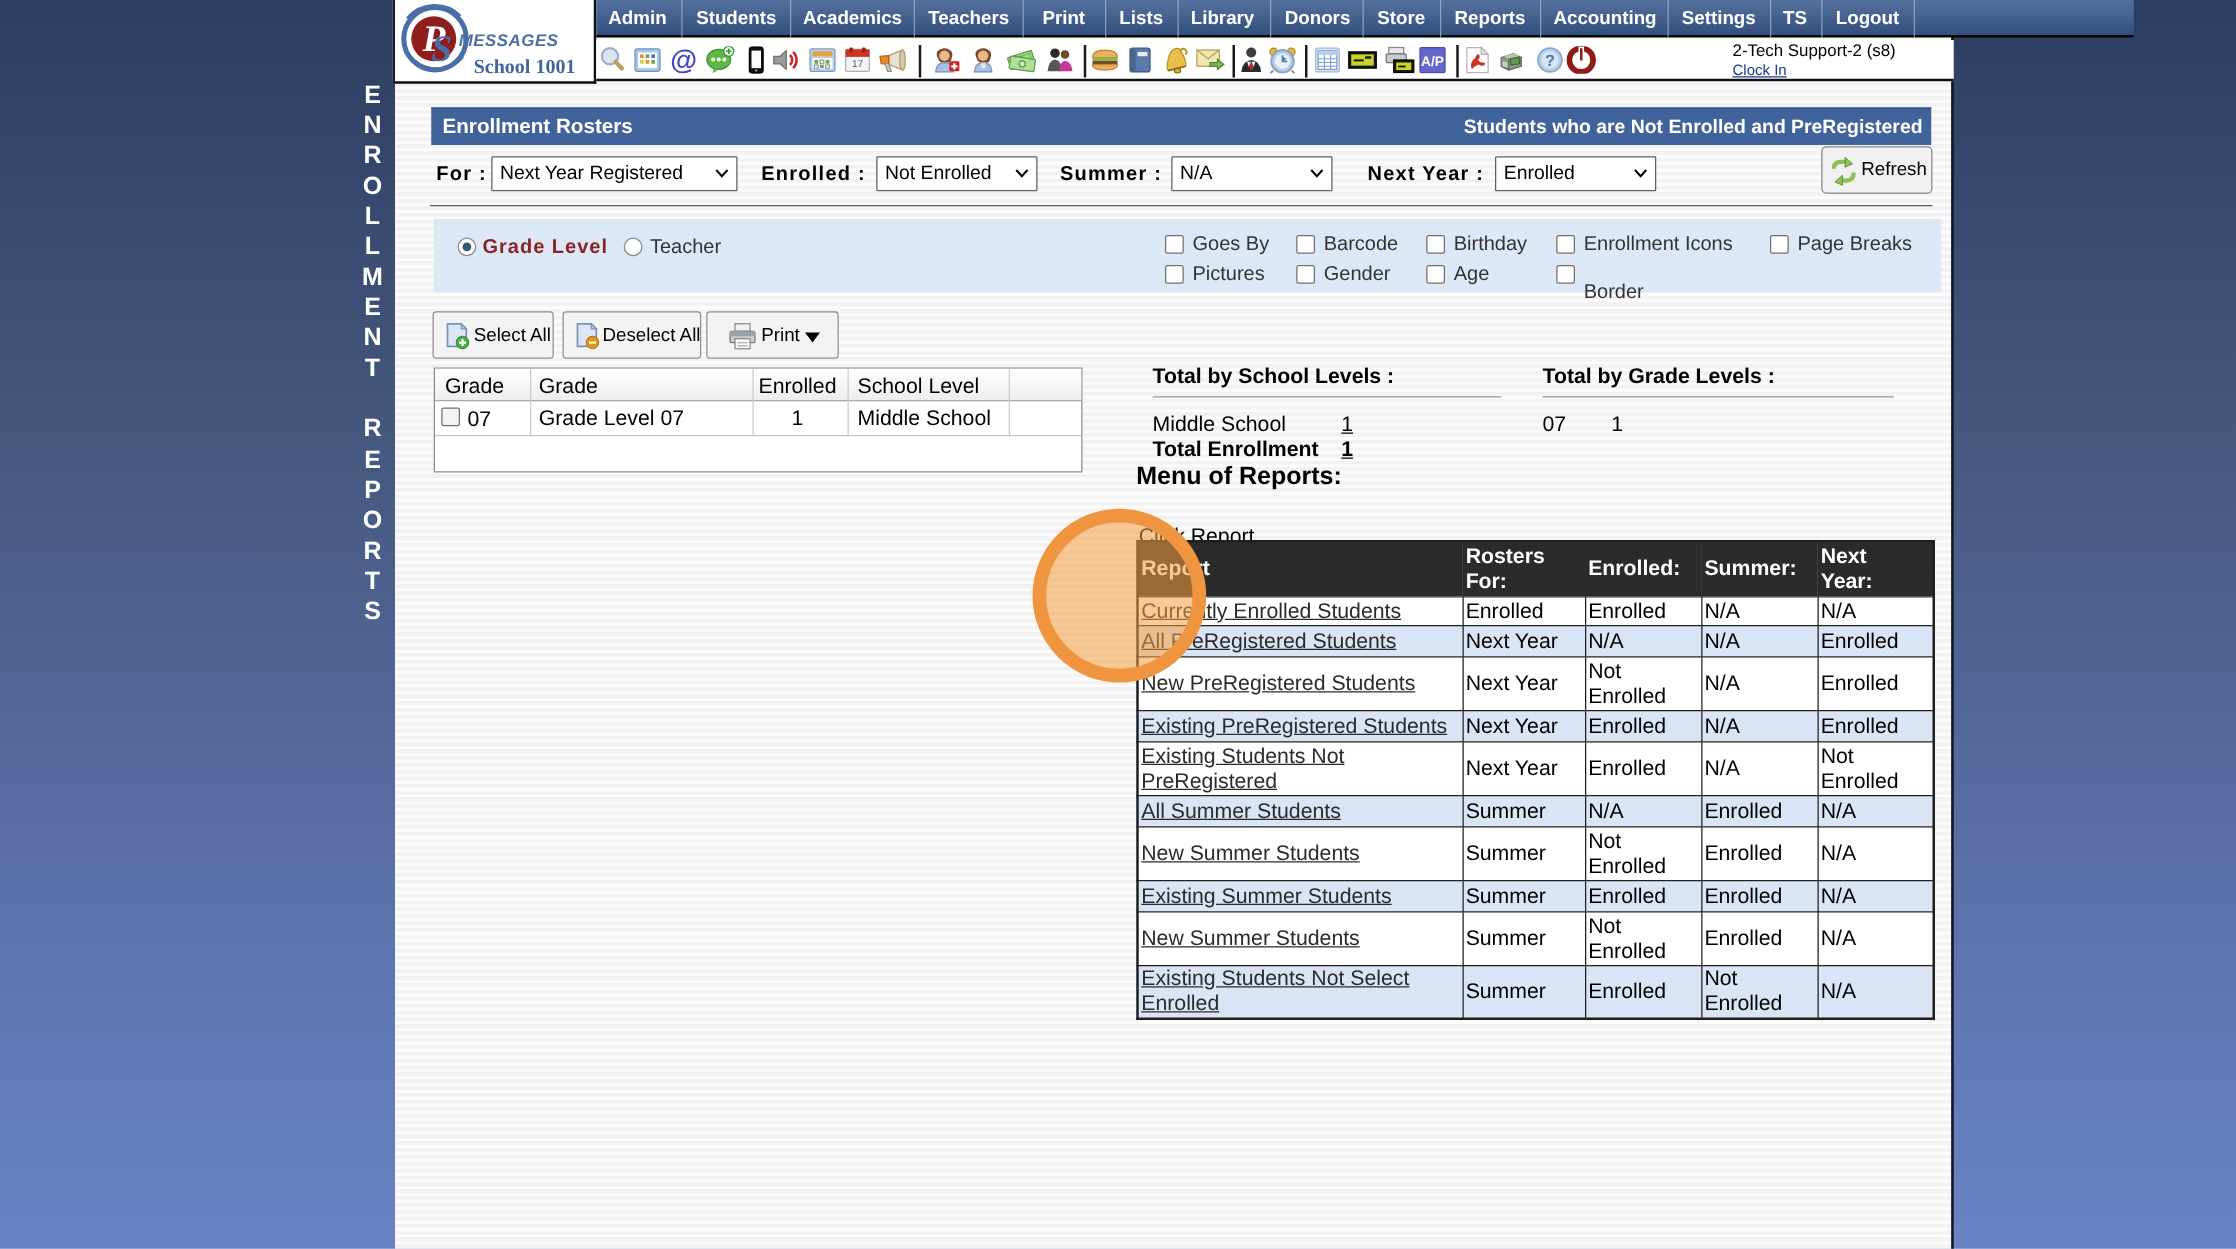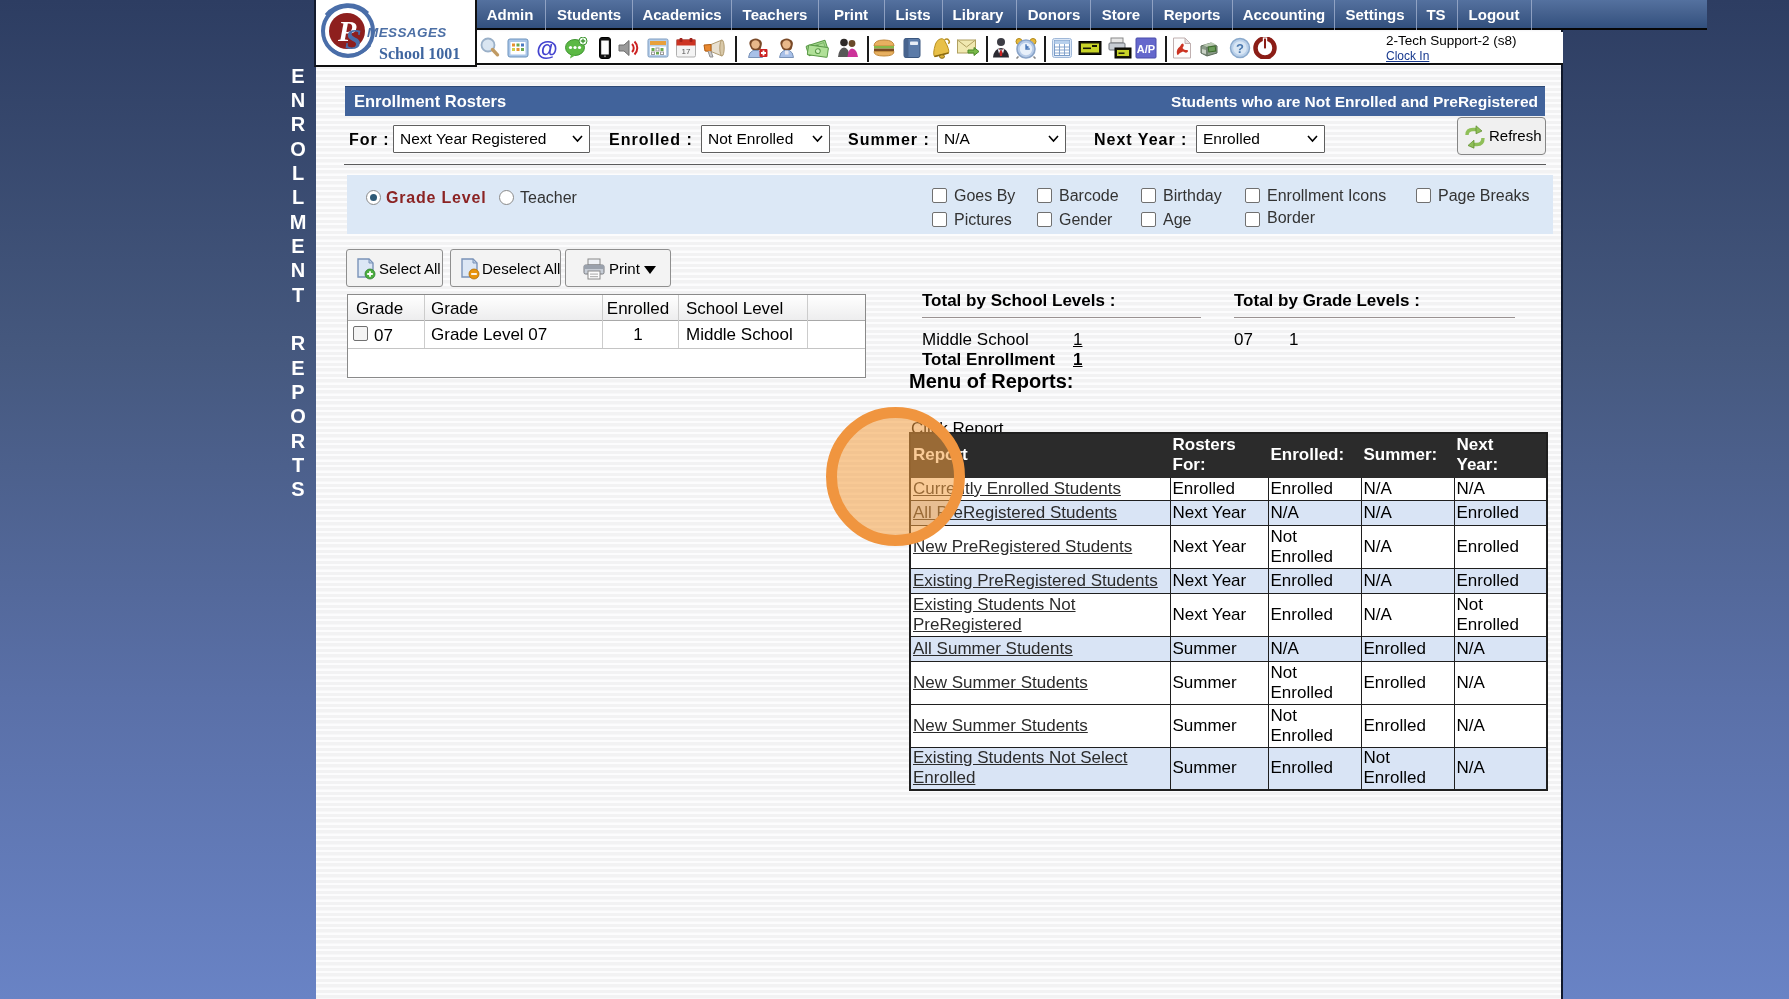--- a/index.html
+++ b/index.html
@@ -351,21 +351,21 @@
     <div class="plabel" style="left:1267px;top:187px;">Enrollment Icons</div>
   <div class="cb" style="left:1416px;top:188px;"></div>
     <div class="plabel" style="left:1438px;top:187px;">Page Breaks</div>
   <div class="cb" style="left:932px;top:212px;"></div>
     <div class="plabel" style="left:954px;top:211px;">Pictures</div>
   <div class="cb" style="left:1037px;top:212px;"></div>
     <div class="plabel" style="left:1059px;top:211px;">Gender</div>
   <div class="cb" style="left:1141px;top:212px;"></div>
     <div class="plabel" style="left:1163px;top:211px;">Age</div>
   <div class="cb" style="left:1245px;top:212px;"></div>
-    <div class="plabel" style="left:1267px;top:209px;">Border</div>
+    <div class="plabel" style="left:1267px;top:225px;">Border</div>
 
   <div class="btn" style="left:346px;width:97px;">
     <svg class="bico" width="22" height="22" style="position:absolute;left:8px;top:8px;" viewBox="0 0 22 22">
       <path d="M3 1 L14 1 L18 5 L18 19 L3 19 Z" fill="#dce7f5" stroke="#7a93b8" stroke-width="1.4"></path>
       <path d="M14 1 L14 5 L18 5 Z" fill="#b9cce4" stroke="#7a93b8" stroke-width="1"></path>
       <circle cx="15" cy="16" r="5" fill="#4caf3f" stroke="#2e7d32" stroke-width="0.8"></circle>
       <path d="M15 13.2 L15 18.8 M12.2 16 L17.8 16" stroke="#fff" stroke-width="1.8"></path>
     </svg>
     <span style="left:32px;">Select All</span>
   </div>
@@ -482,20 +482,27 @@
           <td>Enrolled</td>
           <td>N/A</td>
         </tr>
     <tr class="w" style="height:43px;">
           <td><a>New Summer Students</a></td>
           <td>Summer</td>
           <td>Not Enrolled</td>
           <td>Enrolled</td>
           <td>N/A</td>
         </tr>
+    <tr class="b" style="height:25px;">
+          <td><a>Existing Summer Students</a></td>
+          <td>Summer</td>
+          <td>Enrolled</td>
+          <td>Enrolled</td>
+          <td>N/A</td>
+        </tr>
     <tr class="w" style="height:43px;">
           <td><a>New Summer Students</a></td>
           <td>Summer</td>
           <td>Not Enrolled</td>
           <td>Enrolled</td>
           <td>N/A</td>
         </tr>
     <tr class="b" style="height:43px;">
           <td><a>Existing Students Not Select Enrolled</a></td>
           <td>Summer</td>

